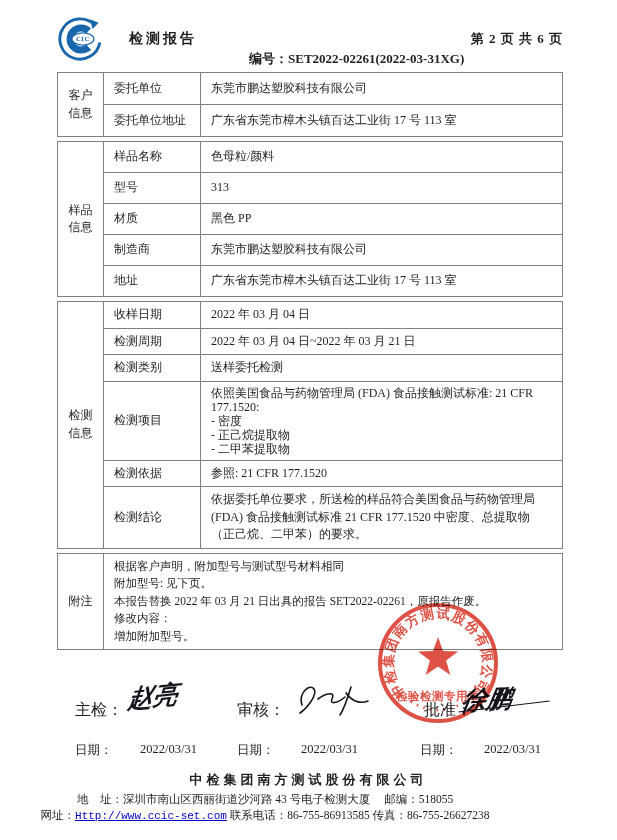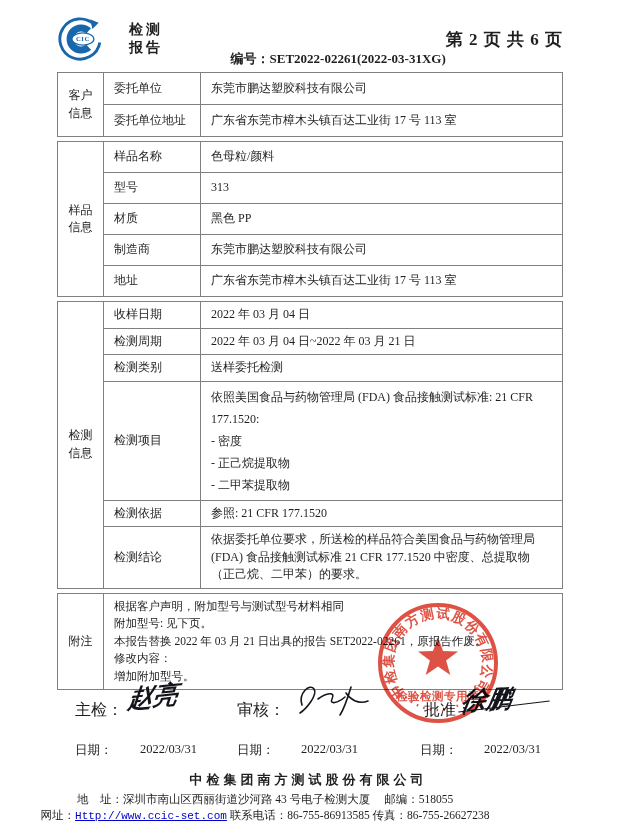--- a/index.html
+++ b/index.html
@@ -8,32 +8,32 @@
     position:relative; width:617px; height:840px; background:#ffffff;
     font-family:"Liberation Serif","DejaVu Serif",serif;
     color:#1f1f1f; font-size:12px; overflow:hidden;
   }
   
   .hdr { position:absolute; left:57px; top:14px; width:506px; height:50px;
          display:flex; align-items:center; }
   .hdr .logo { width:46px; height:46px; flex:0 0 46px; }
   .hdr .title { font-weight:bold; font-size:14px; letter-spacing:3px; margin-left:26px; }
   .hdr .repno { font-weight:bold; font-size:13px; margin-left:52px; white-space:nowrap;margin-top:39px; }
-  .hdr .pageinfo { font-weight:bold; font-size:17px; margin-left:auto; letter-spacing:1px; white-space:nowrap;text-align:center; }
+  .hdr .pageinfo { font-weight:bold; font-size:13px; margin-left:auto; letter-spacing:1px; white-space:nowrap;text-align:center; }
   
   .tables { position:absolute; left:57px; top:72px; width:506px; }
   table.sec { border-collapse:collapse; width:506px; margin-bottom:4px; table-layout:fixed; }
   table.sec td { border:1px solid #808080; vertical-align:middle; padding:4px 10px; line-height:17.5px; }
   td.sechead { width:46px; text-align:center; padding:4px 4px; line-height:22px; }
   td.lbl { width:97px; padding-left:12px; }
   td.val { padding-left:14px; }
   .r32 td { height:32px; }
   .r31 td { height:31px; }
   .r26 td { height:26px; }
-  .mline div { line-height:22px; }
+  .mline div { line-height:14px; }
   td.noteval { padding:5px 12px; font-size:11.5px; }
   td.noteval div { line-height:17.5px; }
   
   .abs { position:absolute; white-space:nowrap; }
   .siglabel { font-size:16px; }
   .sigdate { font-size:12.5px; }
   .handwrite { font-style:italic; font-weight:bold; font-size:25px;
                font-family:"DejaVu Serif","Liberation Serif",serif; color:#14141c; }
   
   .stamp { position:absolute; left:376px; top:601px; width:124px; height:124px;

